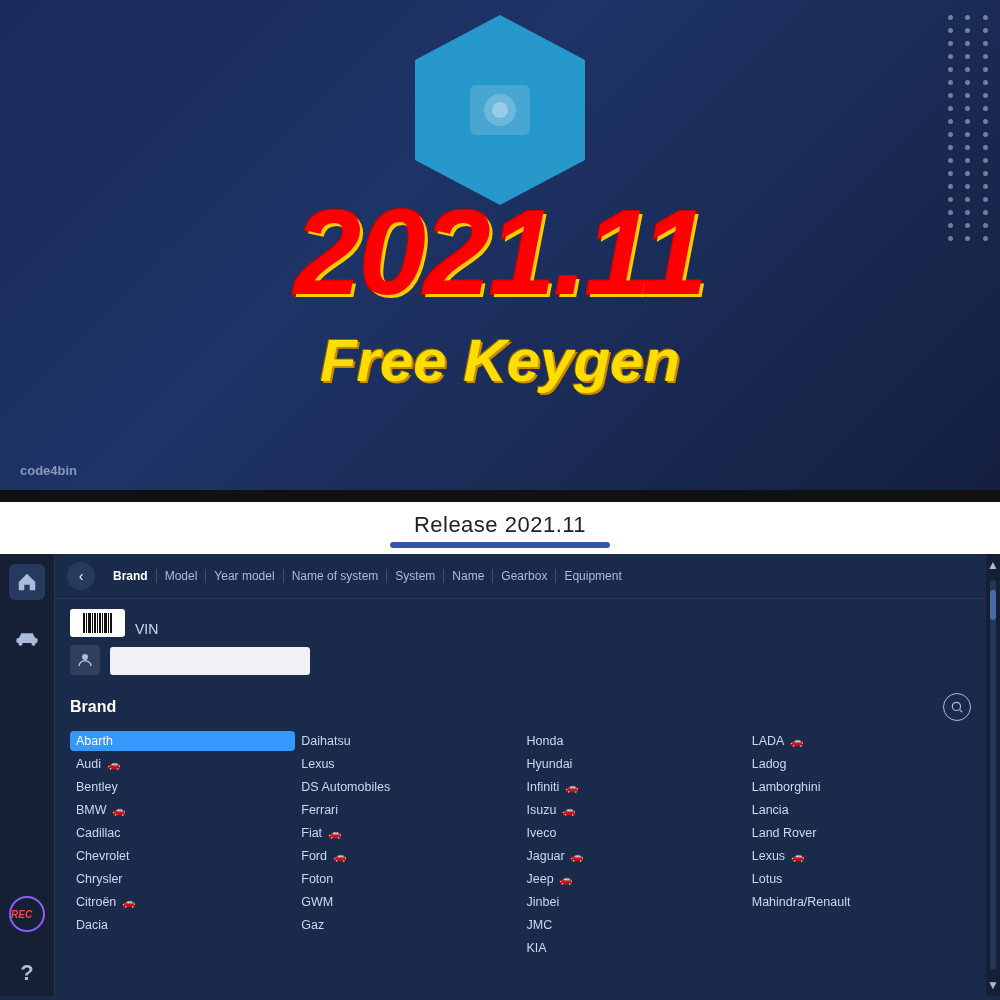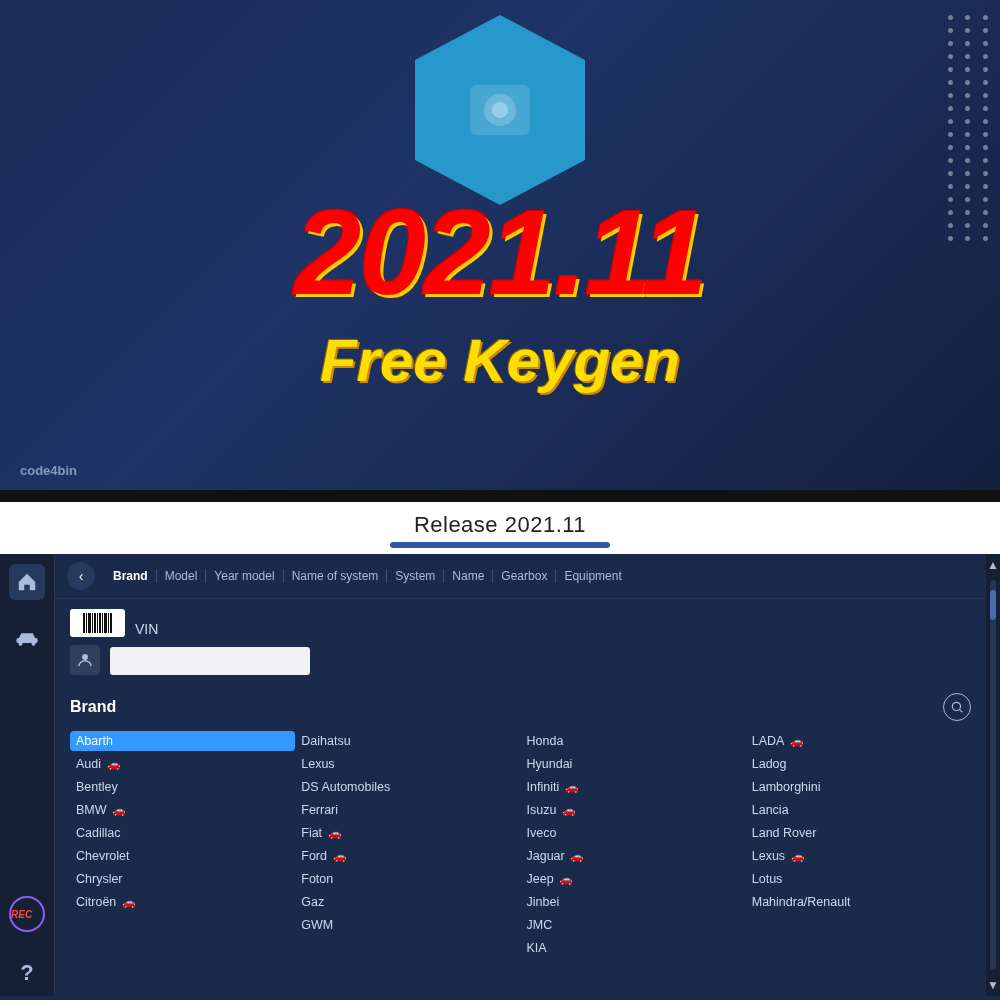--- a/index.html
+++ b/index.html
@@ -558,32 +558,33 @@
 
         <div class="brand-col">
           <div class="brand-item selected">Abarth</div>
           <div class="brand-item">Audi <span class="brand-car-icon">🚗</span></div>
           <div class="brand-item">Bentley</div>
           <div class="brand-item">BMW <span class="brand-car-icon">🚗</span></div>
           <div class="brand-item">Cadillac</div>
           <div class="brand-item">Chevrolet</div>
           <div class="brand-item">Chrysler</div>
           <div class="brand-item">Citroën <span class="brand-car-icon">🚗</span></div>
+          <div class="brand-item">Dacia</div>
         </div>
 
         <div class="brand-col">
           <div class="brand-item">Daihatsu</div>
           <div class="brand-item">Lexus</div>
           <div class="brand-item">DS Automobiles</div>
           <div class="brand-item">Ferrari</div>
           <div class="brand-item">Fiat <span class="brand-car-icon">🚗</span></div>
           <div class="brand-item">Ford <span class="brand-car-icon">🚗</span></div>
           <div class="brand-item">Foton</div>
+          <div class="brand-item">GWM</div>
           <div class="brand-item">Gaz</div>
-          <div class="brand-item">GWM</div>
         </div>
 
         <div class="brand-col">
           <div class="brand-item">Honda</div>
           <div class="brand-item">Hyundai</div>
           <div class="brand-item">Infiniti <span class="brand-car-icon">🚗</span></div>
           <div class="brand-item">Isuzu <span class="brand-car-icon">🚗</span></div>
           <div class="brand-item">Iveco</div>
           <div class="brand-item">Jaguar <span class="brand-car-icon">🚗</span></div>
           <div class="brand-item">Jeep <span class="brand-car-icon">🚗</span></div>

